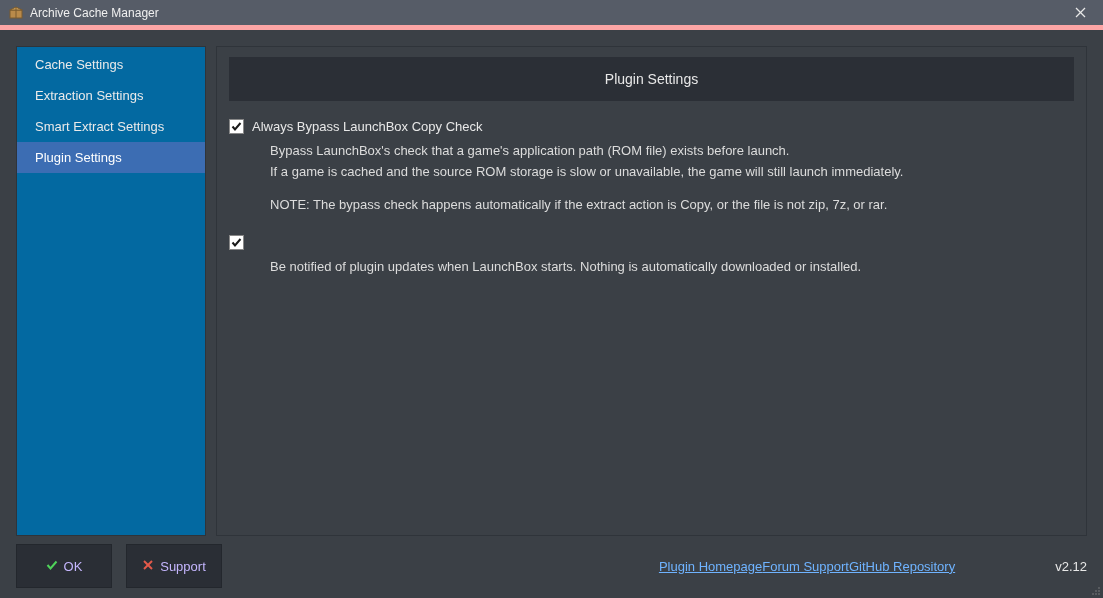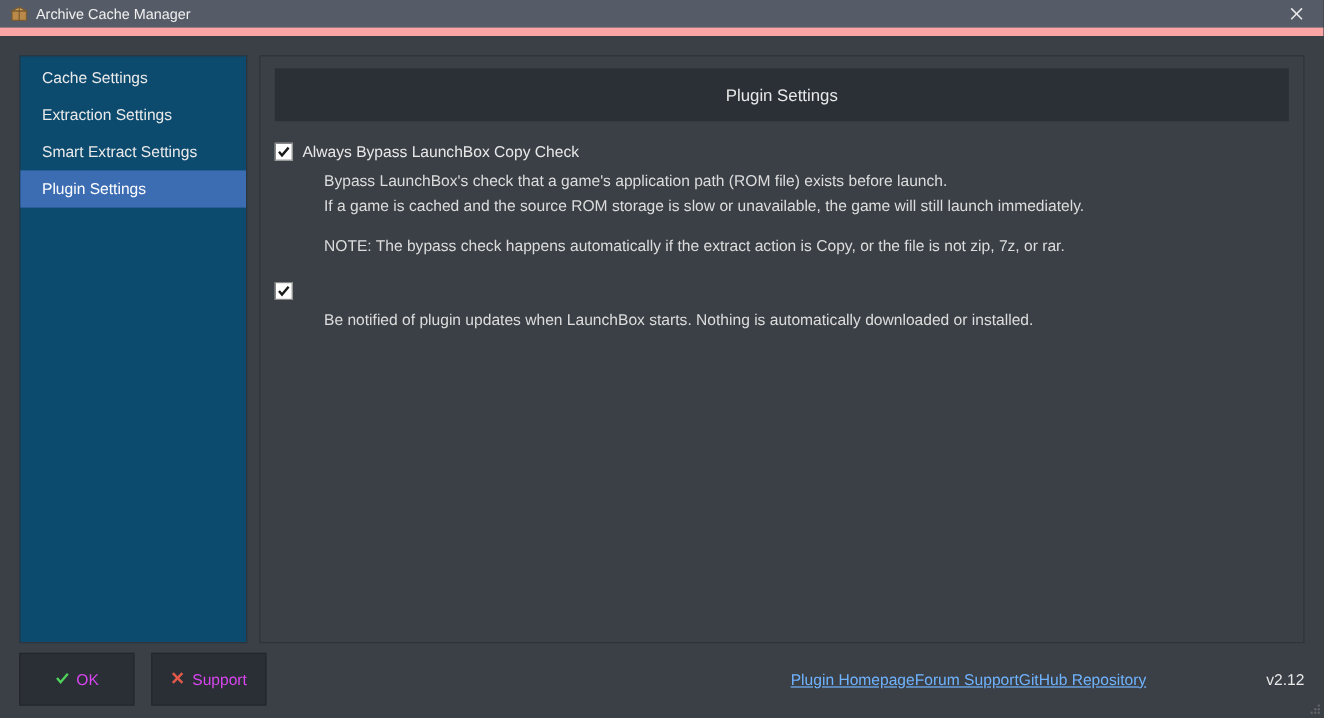--- a/index.html
+++ b/index.html
@@ -11,21 +11,21 @@
     width: 1103px;
     height: 598px;
     overflow: hidden;
   }
   .titlebar {
     height: 30px;
     background: #565c67;
     display: flex;
     align-items: center;
     padding: 0 0 0 8px;
-    border-bottom: 7px solid #fca5a5;
+    border-bottom: 5px solid #fca5a5;
   }
   .titlebar .app-icon {
     width: 16px; height: 16px;
     margin-right: 6px;
     display: inline-flex; align-items: center; justify-content: center;
   }
   .titlebar .title {
     font-size: 12px;
     color: #f0f0f0;
   }
@@ -44,21 +44,21 @@
     flex-direction: column;
   }
   .main-row {
     flex: 1;
     display: flex;
     gap: 10px;
   }
   .sidebar {
     width: 190px;
     border: 1px solid #2f343a;
-    background: #0c4a6e;
+    background: #0369a1;
     padding: 2px 0;
   }
   .sidebar-item {
     padding: 8px 18px;
     cursor: pointer;
     color: #eaeaea;
     font-size: 13px;
   }
   .sidebar-item.selected {
     background: #3c6db3;
@@ -109,21 +109,21 @@
     margin-top: 14px;
     display: flex;
     align-items: center;
     height: 32px;
   }
   .btn {
     min-width: 96px;
     height: 44px;
     background: #2a2e35;
     border: 1px solid #23272d;
-    color: #d946ef;
+    color: #c4b5fd;
     display: inline-flex;
     align-items: center;
     justify-content: center;
     gap: 6px;
     cursor: pointer;
     font-size: 13px;
     margin-right: 14px;
   }
   .links {
     margin-left: auto;

